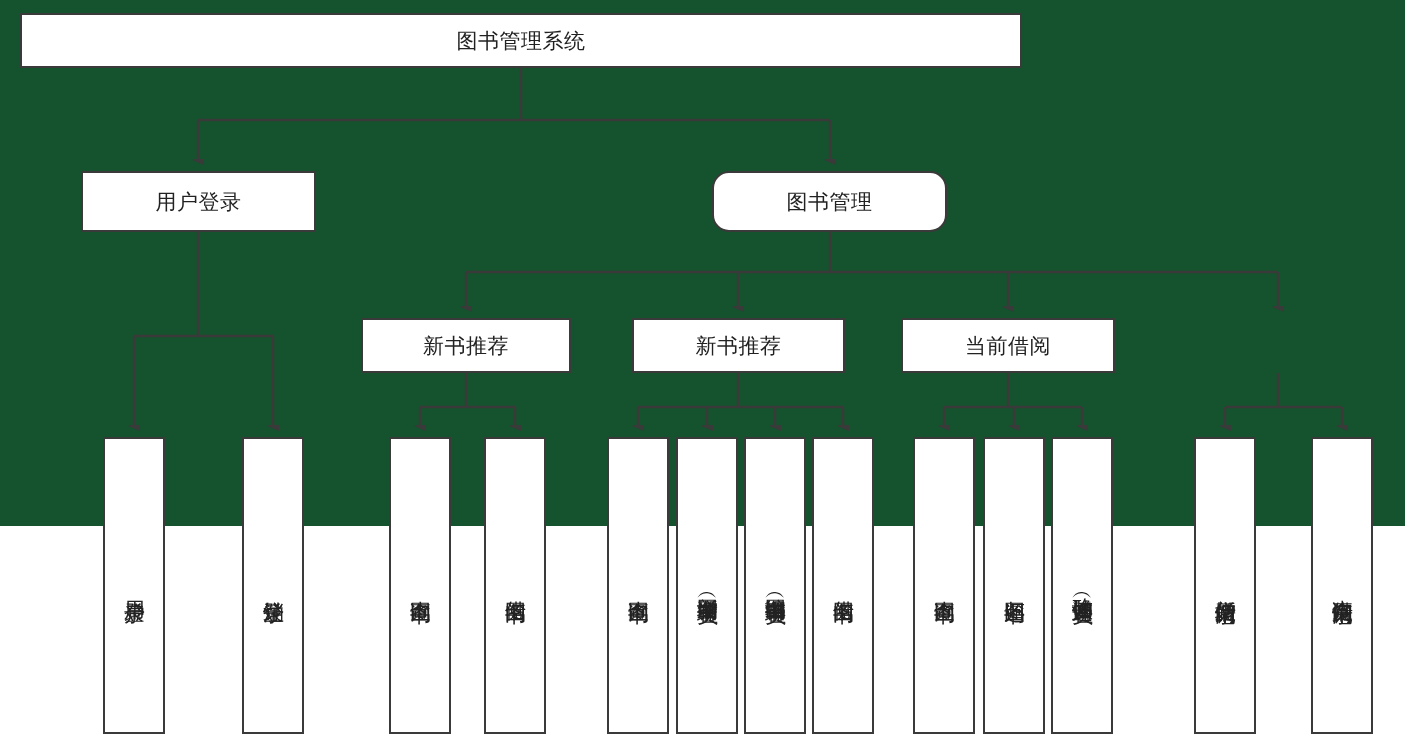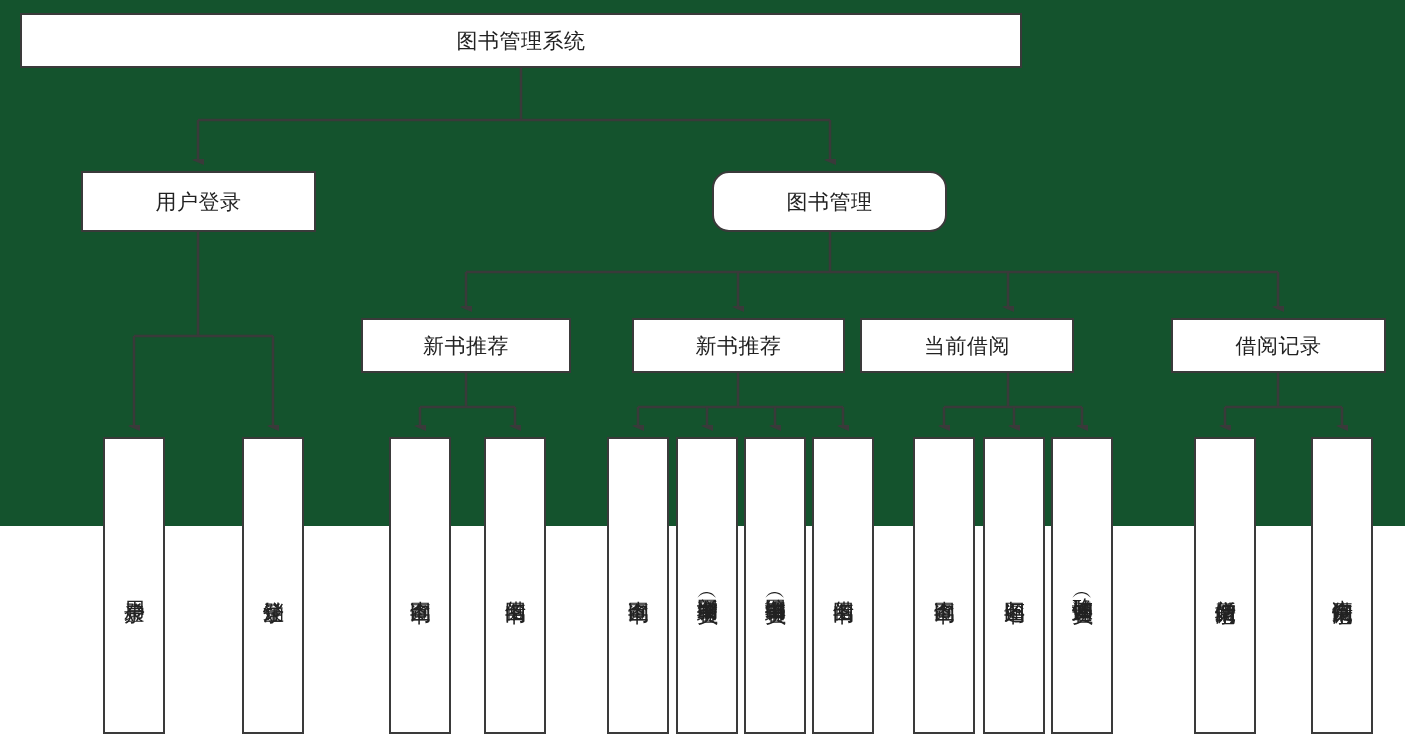--- a/index.html
+++ b/index.html
@@ -144,25 +144,22 @@
   <div class="node-box node-h" style="left:712px; top:171px; width:235px; height:61px;border-radius:17px;">
     <span>图书管理</span>
   </div>
 
   <div class="node-box node-h" style="left:361px; top:318px; width:210px; height:55px;">
     <span>新书推荐</span>
   </div>
   <div class="node-box node-h" style="left:632px; top:318px; width:213px; height:55px;">
     <span>新书推荐</span>
   </div>
-  <div class="node-box node-h" style="left:860px; top:318px; width:214px; height:55px;">
+  <div class="node-box node-h" style="left:901px; top:318px; width:214px; height:55px;">
     <span>当前借阅</span>
-  </div>
-  <div class="node-box node-h" style="left:1171px; top:318px; width:215px; height:55px;">
-    <span>借阅记录</span>
   </div>
 
   <div class="node-box node-v" style="left:103px; top:437px; width:62px; height:297px;">
     <span class="vtext">用户登录</span>
   </div>
   <div class="node-box node-v" style="left:242px; top:437px; width:62px; height:297px;">
     <span class="vtext">注销登录</span>
   </div>
   <div class="node-box node-v" style="left:389px; top:437px; width:62px; height:297px;">
     <span class="vtext">查询图书</span>

